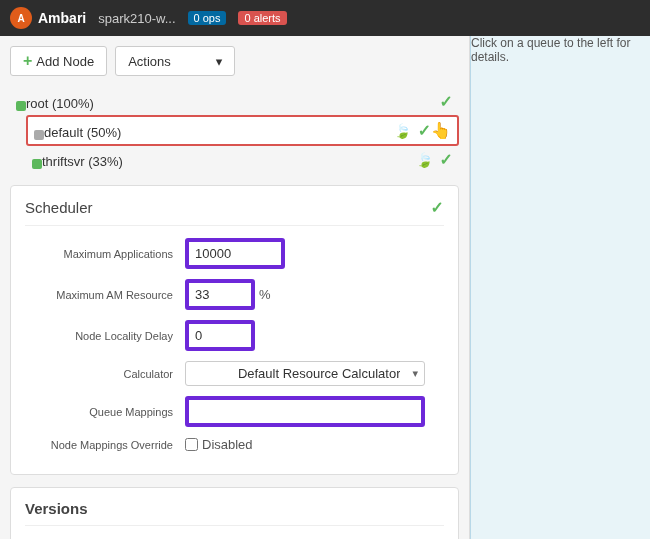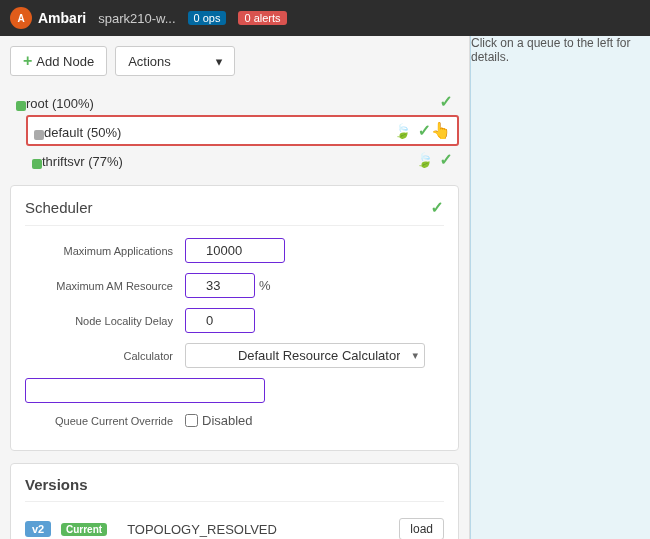--- a/index.html
+++ b/index.html
@@ -128,23 +128,23 @@
       margin-bottom: 10px;
     }
     .form-label {
       width: 160px;
       text-align: right;
       padding-right: 12px;
       color: #555;
       font-size: 11px;
     }
     .form-input {
-      border: 1px solid #6d28d9;
-      border-radius: 3px;
-      padding: 4px 20px;
+      border: 4px solid #6d28d9;
+      border-radius: 3px;
+      padding: 4px 6px;
       font-size: 13px;
       color: #333;
     }
     .input-sm { width: 70px; }
     .input-md { width: 100px; }
     .input-xl { width: 240px; }
     .input-suffix {
       margin-left: 4px;
       color: #555;
       font-size: 13px;
@@ -296,21 +296,21 @@
         <span class="queue-name">default (50%)</span>
         <div class="queue-icons">
           <span class="icon-leaf">🍃</span>
           <span class="icon-check">✓</span>
         </div>
         <span class="cursor-hand" style="font-size:16px;">👆</span>
       </div>
 
       <div class="queue-item queue-indent">
         <div class="queue-dot dot-green"></div>
-        <span class="queue-name">thriftsvr (77%)</span>
+        <span class="queue-name">thriftsvr (33%)</span>
         <div class="queue-icons">
           <span class="icon-leaf">🍃</span>
           <span class="icon-check">✓</span>
         </div>
       </div>
     </div>
 
     <div class="section-card">
       <div class="section-header">
         <span class="section-title">Scheduler</span>
@@ -338,25 +338,26 @@
         <div class="select-wrap">
           <select>
             <option>Default Resource Calculator</option>
             <option>Dominant Resource Calculator</option>
           </select>
           <span class="select-arrow">▾</span>
         </div>
       </div>
 
       <div class="form-row">
+        <span class="form-label">Queue Mappings</span>
         <input class="form-input input-xl" type="text" value="" style="">
       </div>
 
       <div class="form-row">
-        <span class="form-label">Queue Current Override</span>
+        <span class="form-label">Node Mappings Override</span>
         <div class="checkbox-wrap">
           <input type="checkbox" style="">
           <span class="checkbox-label">Disabled</span>
         </div>
       </div>
     </div>
 
     <div class="versions-card">
       <div class="versions-title">Versions</div>
 

